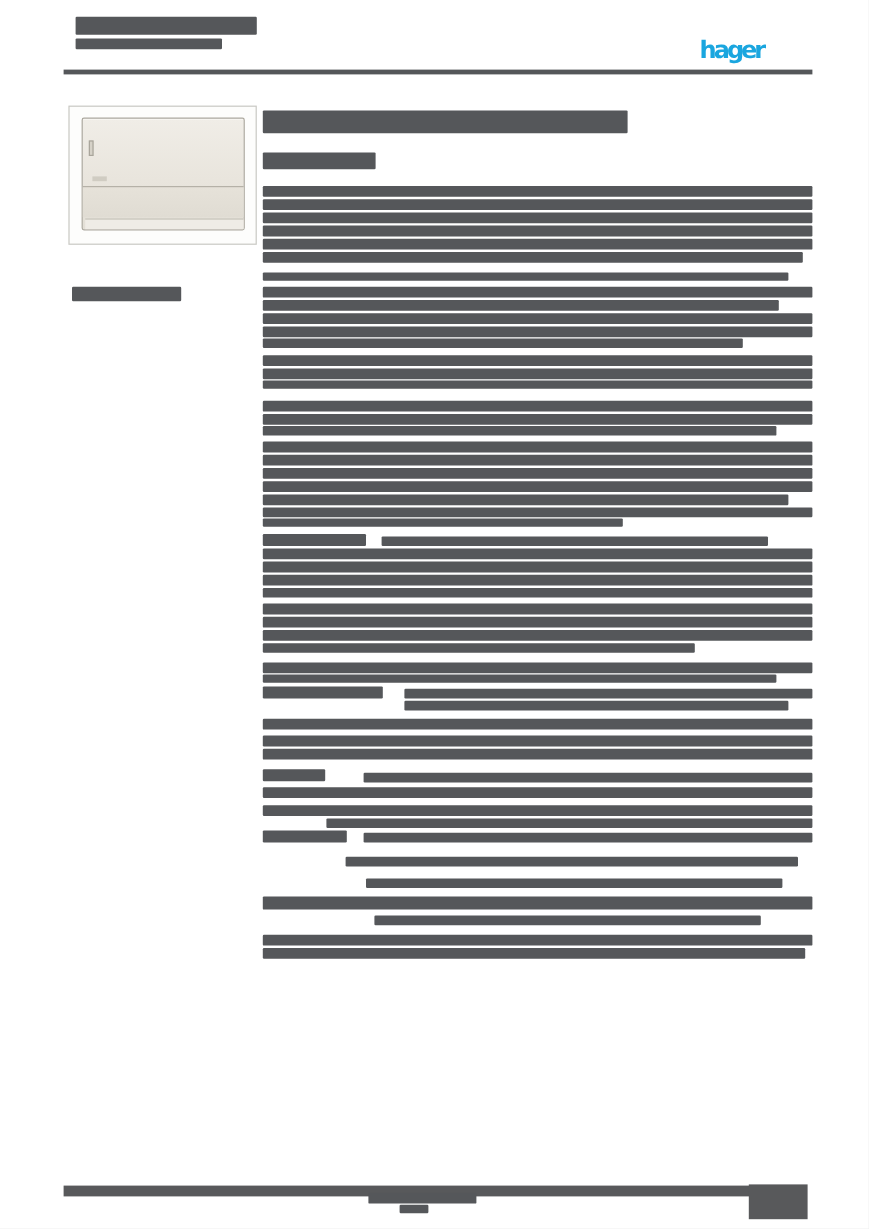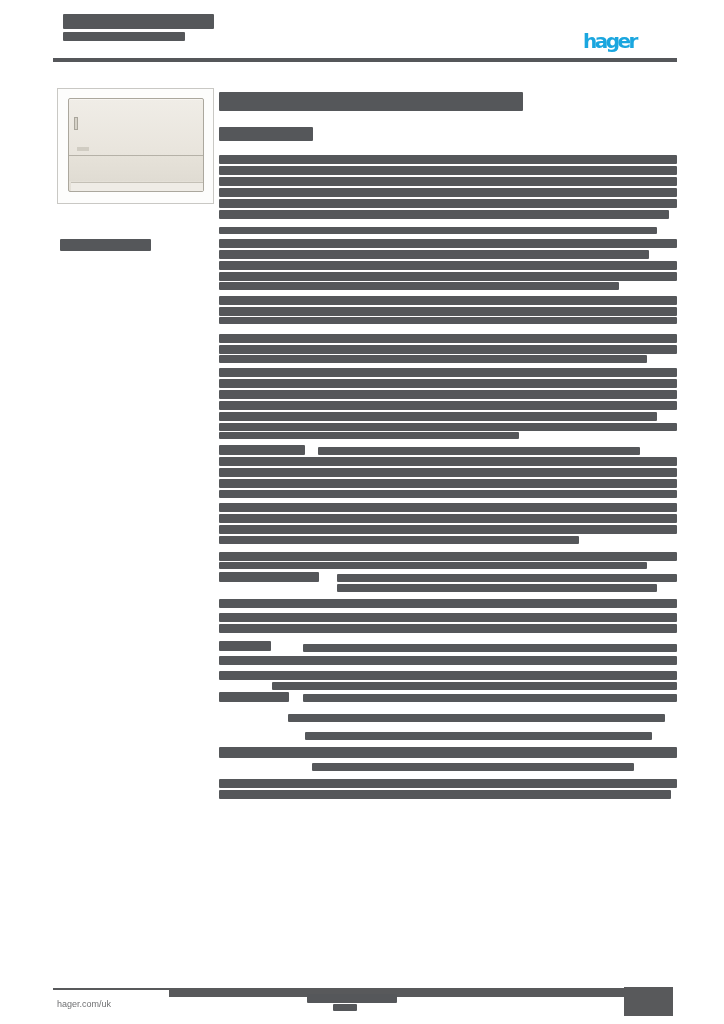--- a/index.html
+++ b/index.html
@@ -156,22 +156,19 @@
       <div class="bar" style="left: 303px; top: 694px; width: 374px; height: 8px;"></div>
       <div class="bar" style="left: 288px; top: 714px; width: 377px; height: 8px;"></div>
       <div class="bar" style="left: 305px; top: 732px; width: 347px; height: 8px;"></div>
       <div class="bar" style="left: 219px; top: 747px; width: 458px; height: 11px;"></div>
       <div class="bar" style="left: 312px; top: 763px; width: 322px; height: 8px;"></div>
       <div class="bar" style="left: 219px; top: 779px; width: 458px; height: 9px;"></div>
       <div class="bar" style="left: 219px; top: 790px; width: 452px; height: 9px;"></div>
     </div>
 
   <div class="footer-rule"></div>
-  <div class="footer-sitebox">
-    <span>hager.com/uk</span>
-  </div>
   <div class="layer">
       <div class="bar" style="left: 307px; top: 994px; width: 90px; height: 9px;"></div>
       <div class="bar" style="left: 333px; top: 1004px; width: 24px; height: 7px;"></div>
     </div>
   <div class="footer-pagebox"></div>
 
 </div>
 
 </body></html>

